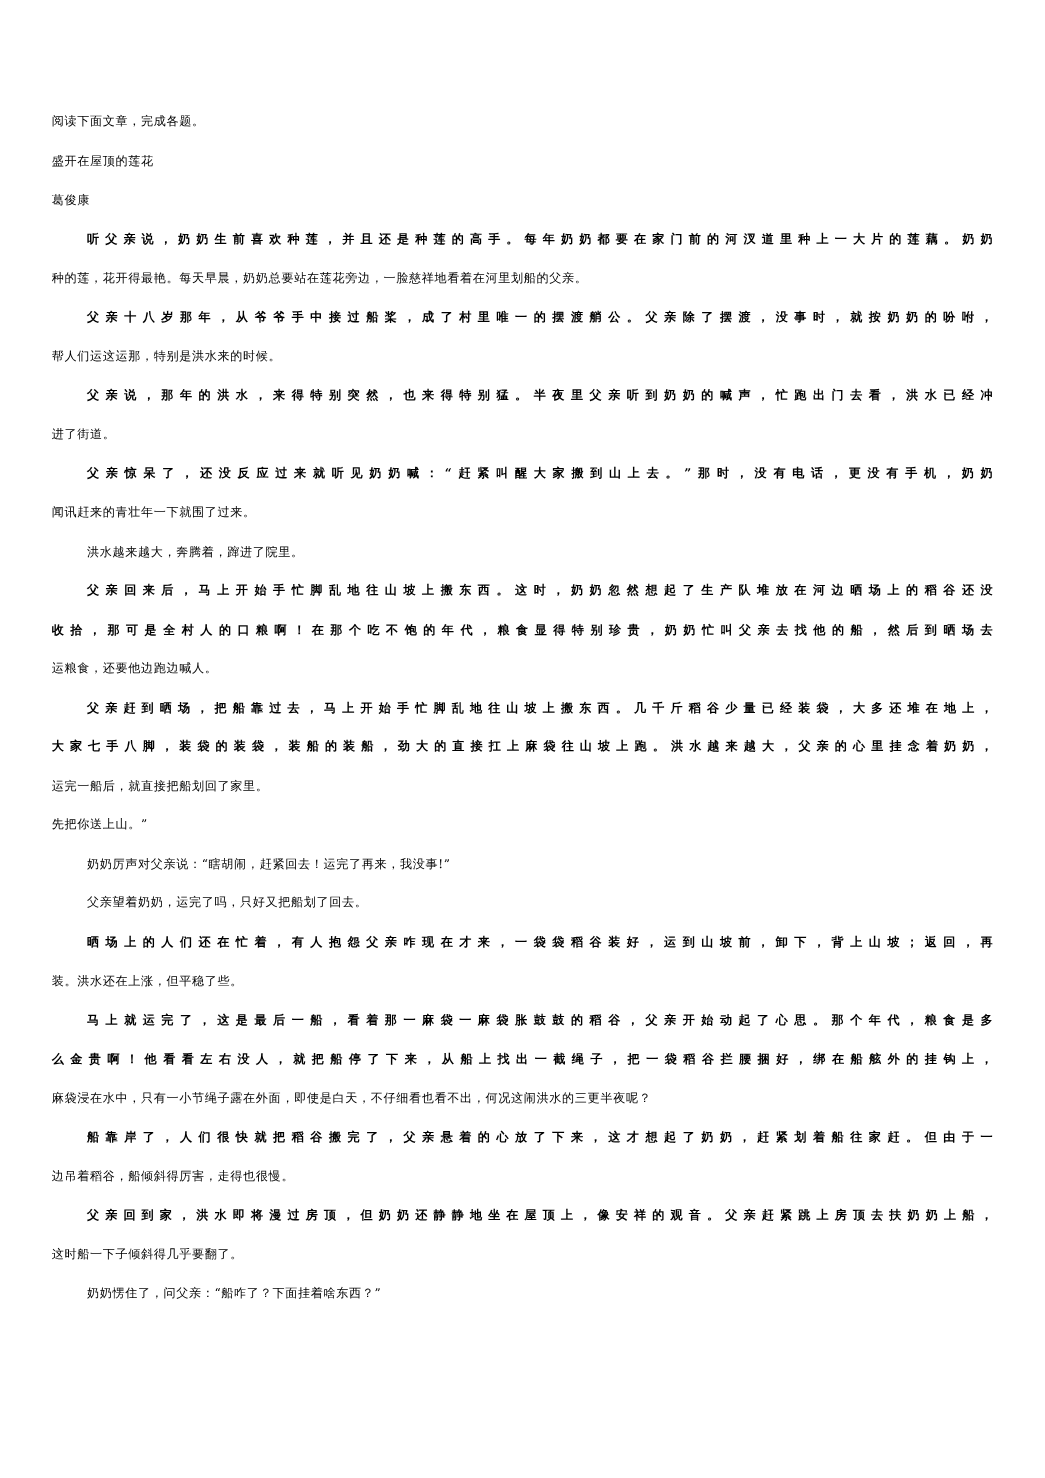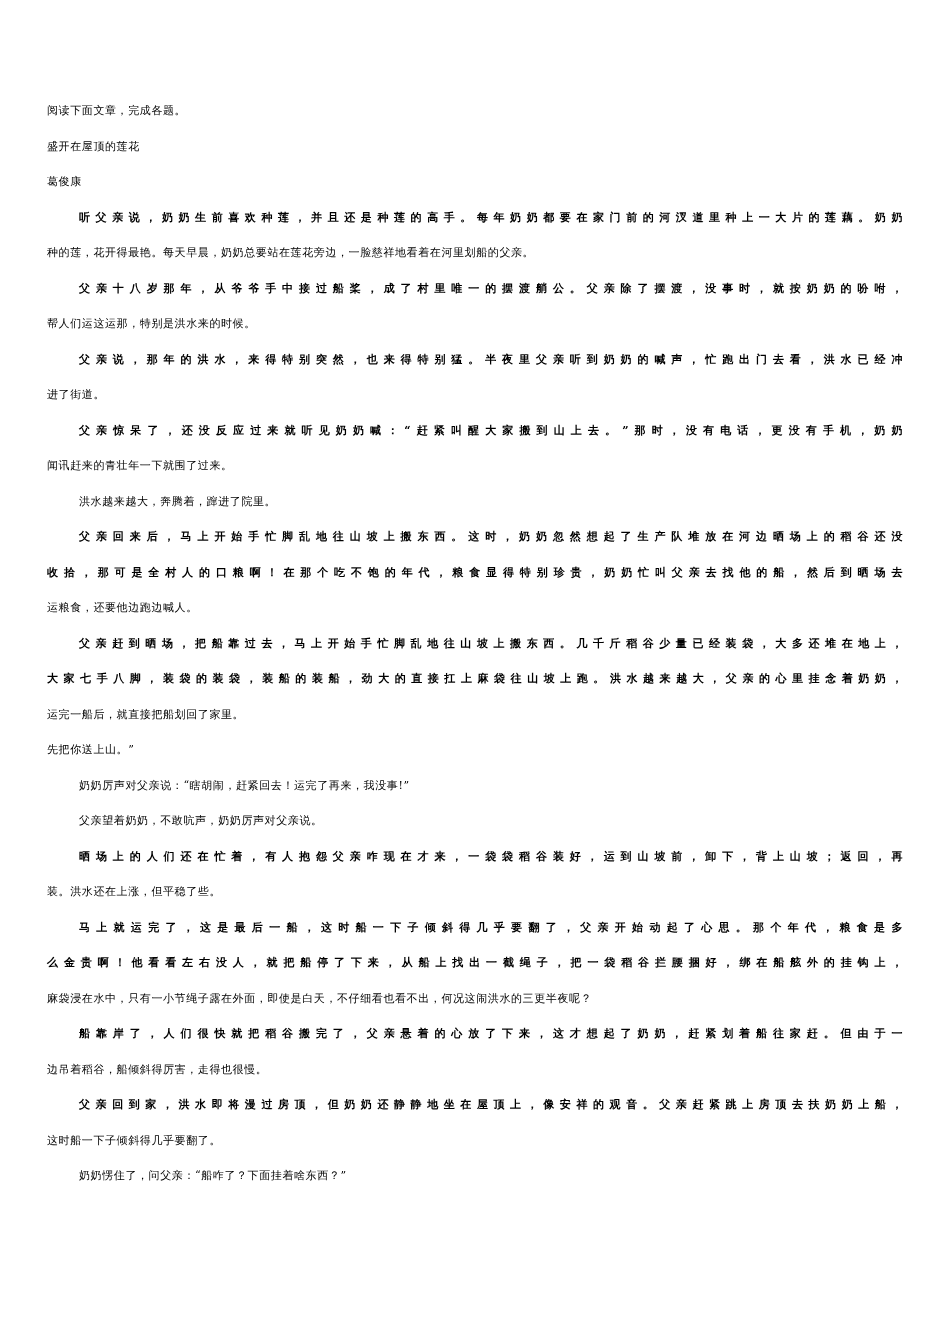--- a/index.html
+++ b/index.html
@@ -79,28 +79,28 @@
         <div class="line justify">大家七手八脚，装袋的装袋，装船的装船，劲大的直接扛上麻袋往山坡上跑。洪水越来越大，父亲的心里挂念着奶奶，</div>
         <div class="line">运完一船后，就直接把船划回了家里。</div>
       </div>
       <div>
         <div class="line">先把你送上山。”</div>
       </div>
       <div>
         <div class="line indent">奶奶厉声对父亲说：“瞎胡闹，赶紧回去！运完了再来，我没事!”</div>
       </div>
       <div>
-        <div class="line indent">父亲望着奶奶，不敢吭声，奶奶厉声对父亲说。</div>
+        <div class="line indent">父亲望着奶奶，运完了吗，只好又把船划了回去。</div>
       </div>
       <div>
         <div class="line indent justify">晒场上的人们还在忙着，有人抱怨父亲咋现在才来，一袋袋稻谷装好，运到山坡前，卸下，背上山坡；返回，再</div>
         <div class="line">装。洪水还在上涨，但平稳了些。</div>
       </div>
       <div>
-        <div class="line indent justify">马上就运完了，这是最后一船，这时船一下子倾斜得几乎要翻了，父亲开始动起了心思。那个年代，粮食是多</div>
+        <div class="line indent justify">马上就运完了，这是最后一船，看着那一麻袋一麻袋胀鼓鼓的稻谷，父亲开始动起了心思。那个年代，粮食是多</div>
         <div class="line justify">么金贵啊！他看看左右没人，就把船停了下来，从船上找出一截绳子，把一袋稻谷拦腰捆好，绑在船舷外的挂钩上，</div>
         <div class="line">麻袋浸在水中，只有一小节绳子露在外面，即使是白天，不仔细看也看不出，何况这闹洪水的三更半夜呢？</div>
       </div>
       <div>
         <div class="line indent justify">船靠岸了，人们很快就把稻谷搬完了，父亲悬着的心放了下来，这才想起了奶奶，赶紧划着船往家赶。但由于一</div>
         <div class="line">边吊着稻谷，船倾斜得厉害，走得也很慢。</div>
       </div>
       <div>
         <div class="line indent justify">父亲回到家，洪水即将漫过房顶，但奶奶还静静地坐在屋顶上，像安祥的观音。父亲赶紧跳上房顶去扶奶奶上船，</div>
         <div class="line">这时船一下子倾斜得几乎要翻了。</div>

